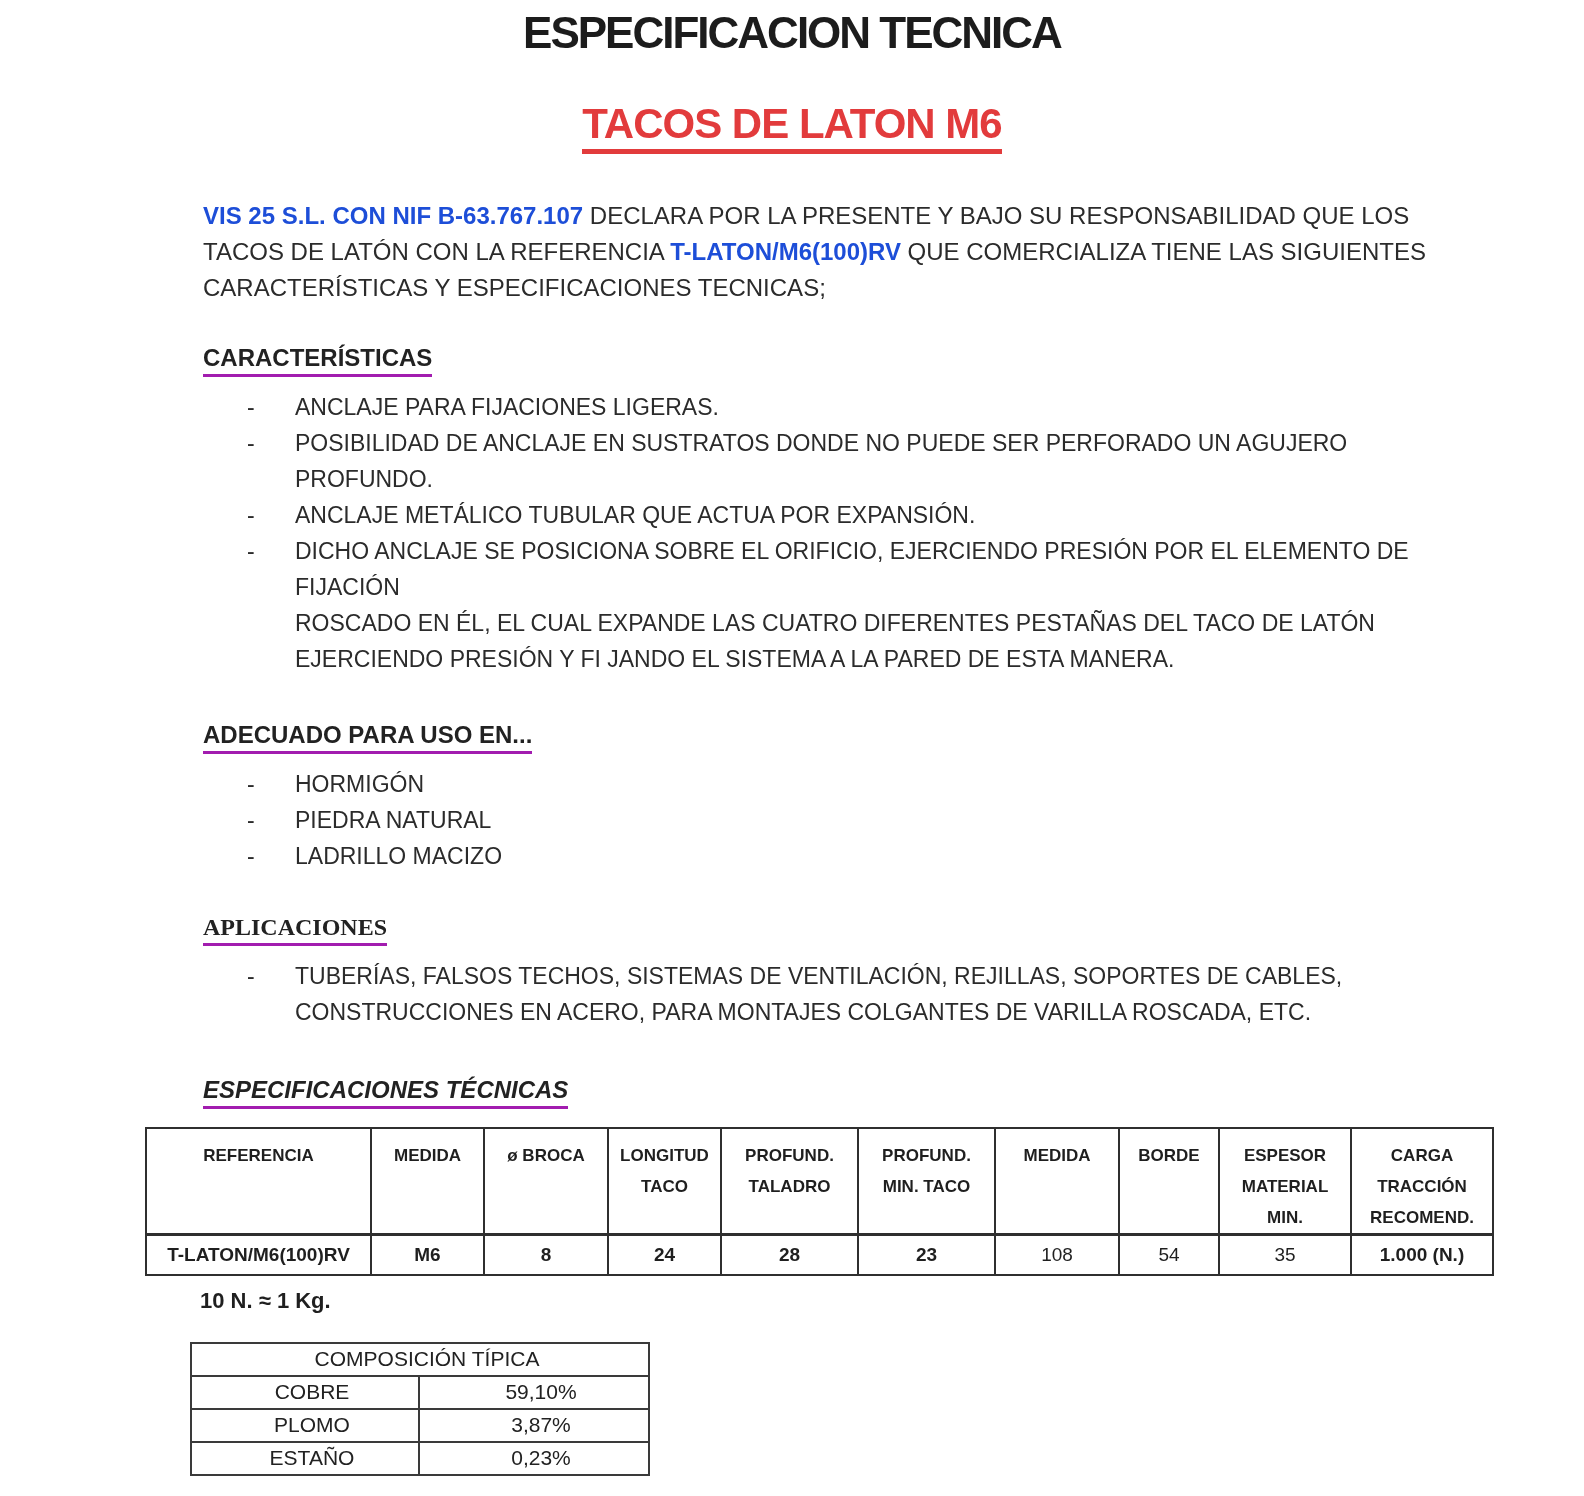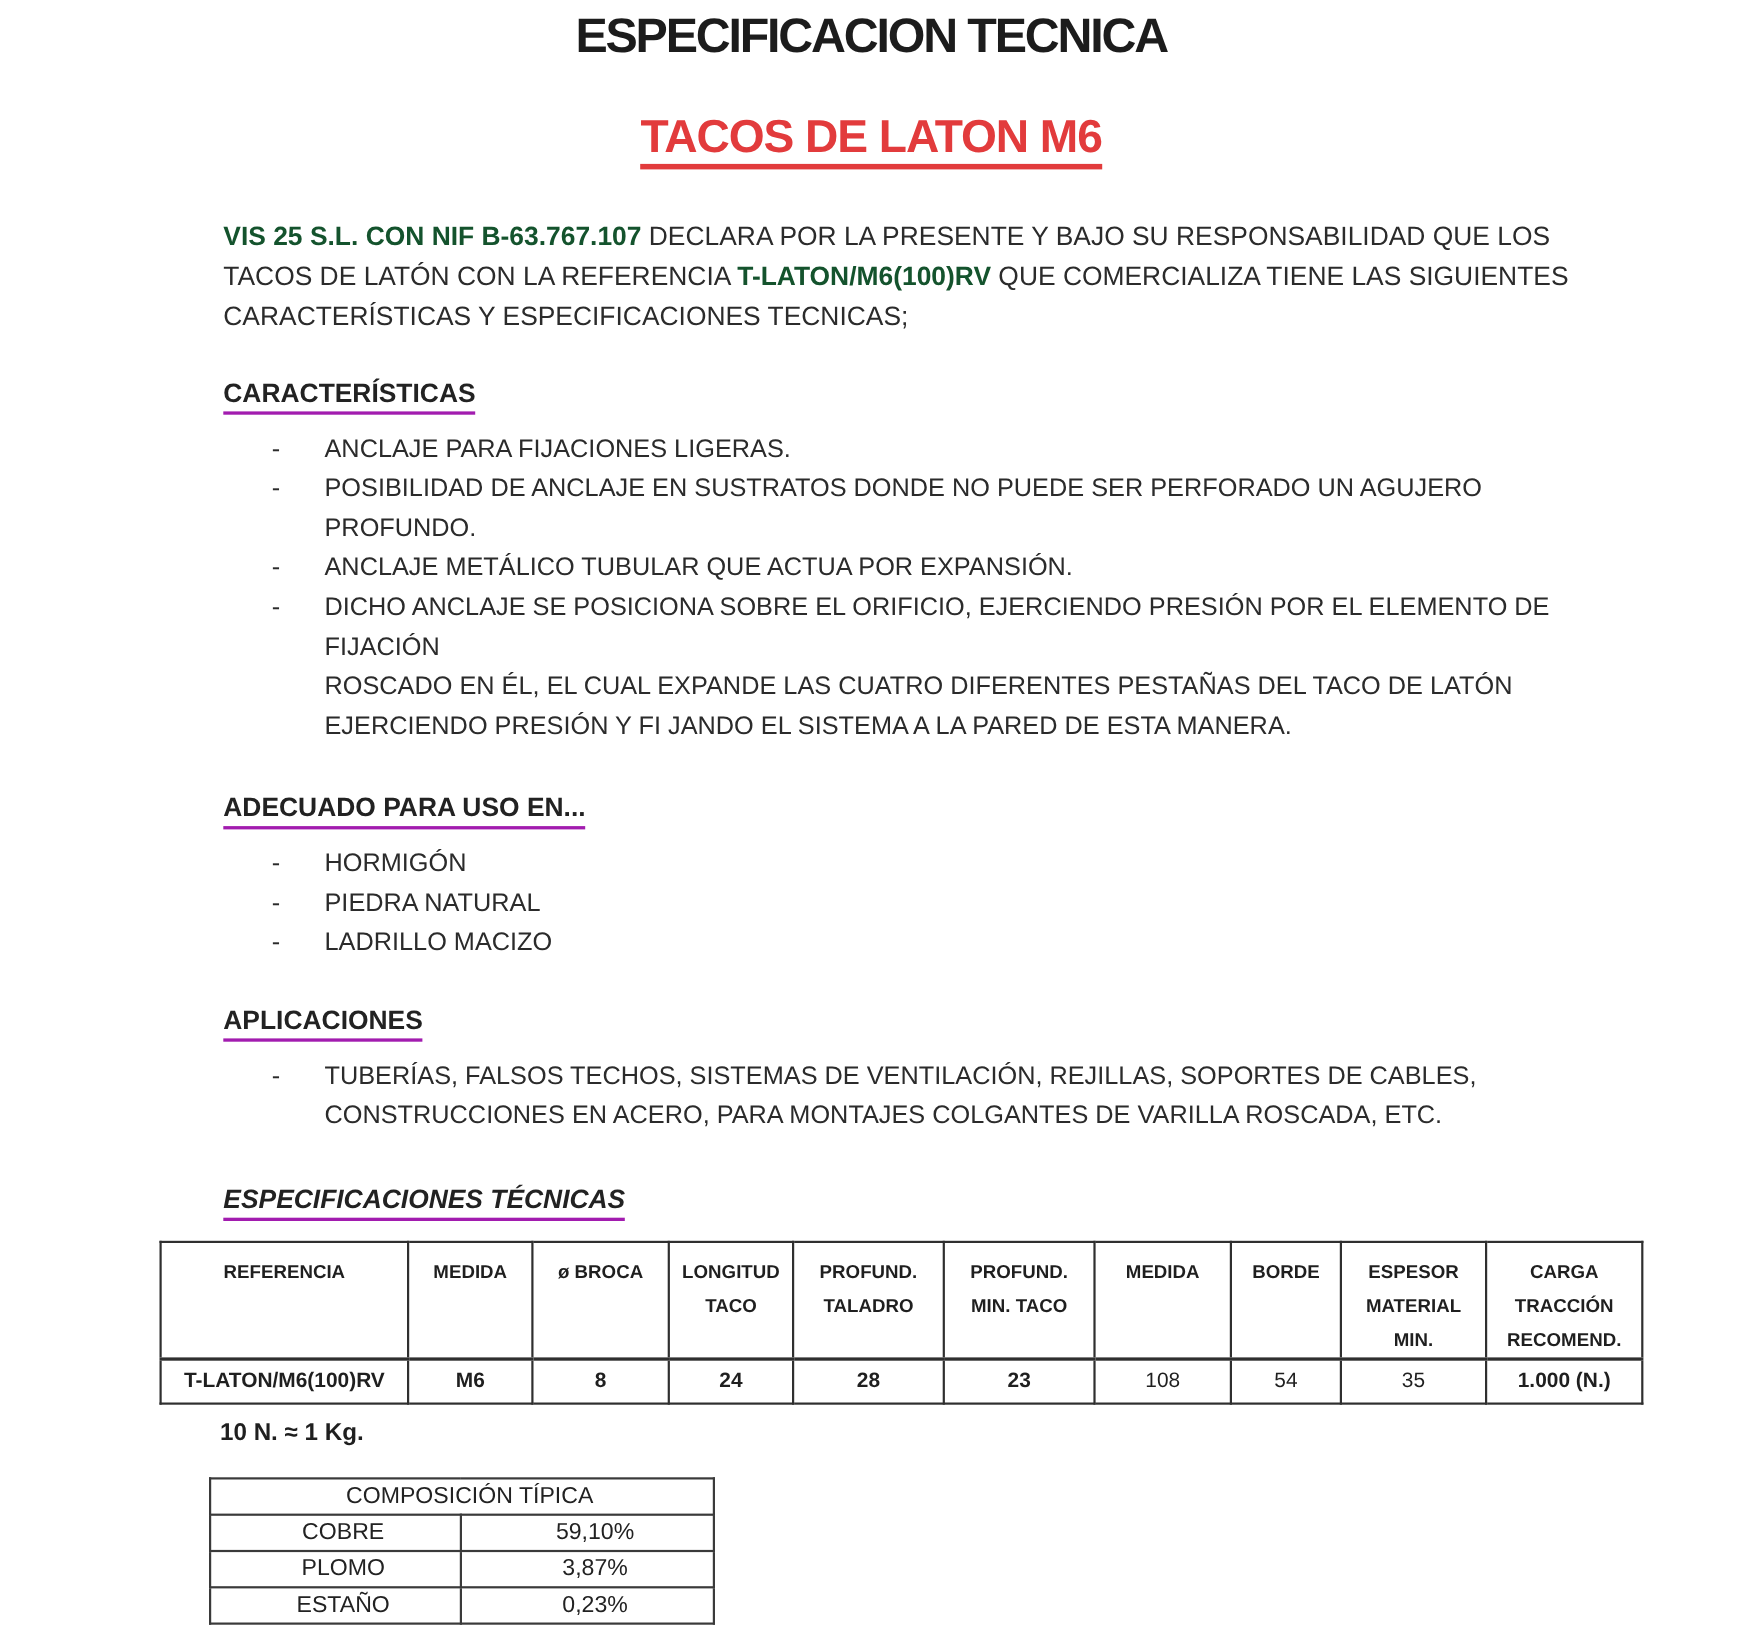--- a/index.html
+++ b/index.html
@@ -35,21 +35,21 @@
   }
 
   
   .intro {
     margin: 44px 0 0 203px;
     width: 1245px;
     font-size: 24px;
     line-height: 36px;
     color: #2b2b2b;
   }
-  .intro b { color: #14532d; }
+  .intro b { color: #1d4ed8; }
 
   
   .section-heading {
     margin: 38px 0 0 203px;
     font-size: 24px;
     color: #222;
   }
   .section-heading span {
     display: inline-block;
     font-weight: 700;
@@ -170,21 +170,21 @@
       <span class="bullet-text">HORMIGÓN</span>
     </div>
     <div class="bullet-item">
       <span class="bullet-text">PIEDRA NATURAL</span>
     </div>
     <div class="bullet-item">
       <span class="bullet-text">LADRILLO MACIZO</span>
     </div>
   </div>
 
-  <h3 class="section-heading" style="margin-top:40px;">
+  <h3 class="section-heading" style="margin-top:40px;font-family:Liberation Serif, serif;">
     <span>APLICACIONES</span>
   </h3>
   <div class="bullet-list">
     <div class="bullet-item">
       <span class="bullet-text">TUBERÍAS, FALSOS TECHOS, SISTEMAS DE VENTILACIÓN, REJILLAS, SOPORTES DE CABLES,
 CONSTRUCCIONES EN ACERO, PARA MONTAJES COLGANTES DE VARILLA ROSCADA, ETC.</span>
     </div>
   </div>
 
   <h3 class="section-heading italic" style="margin-top:46px;">

